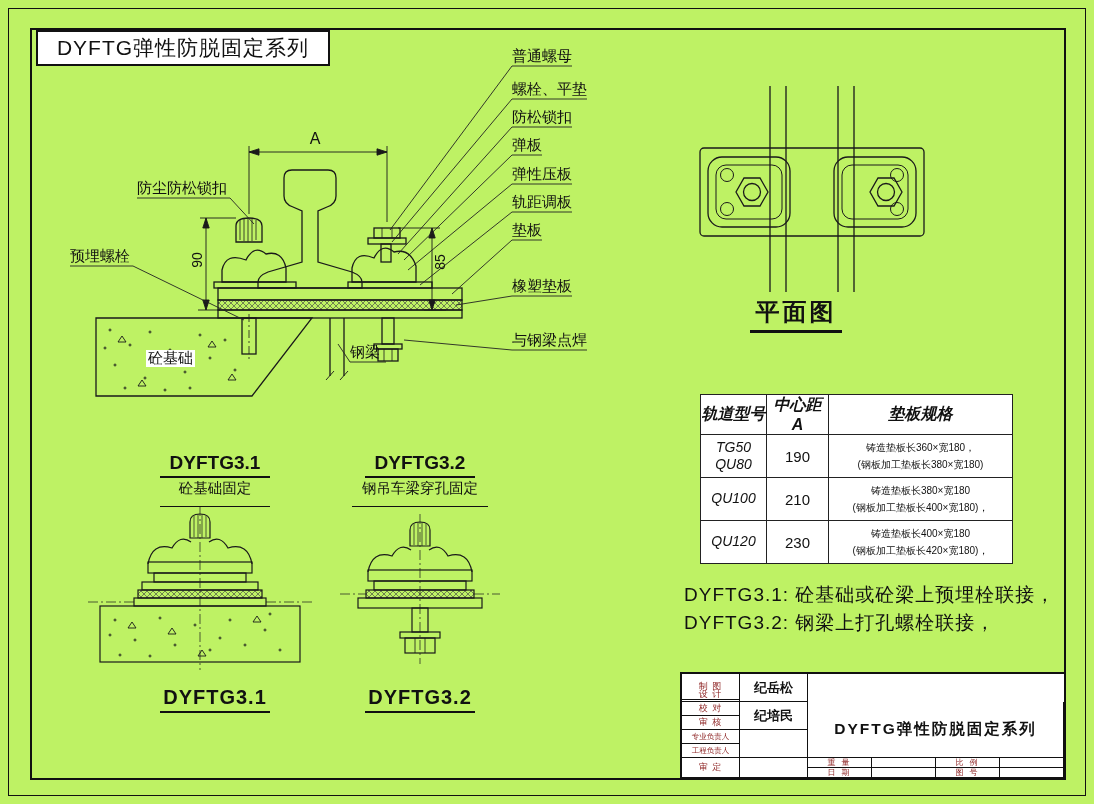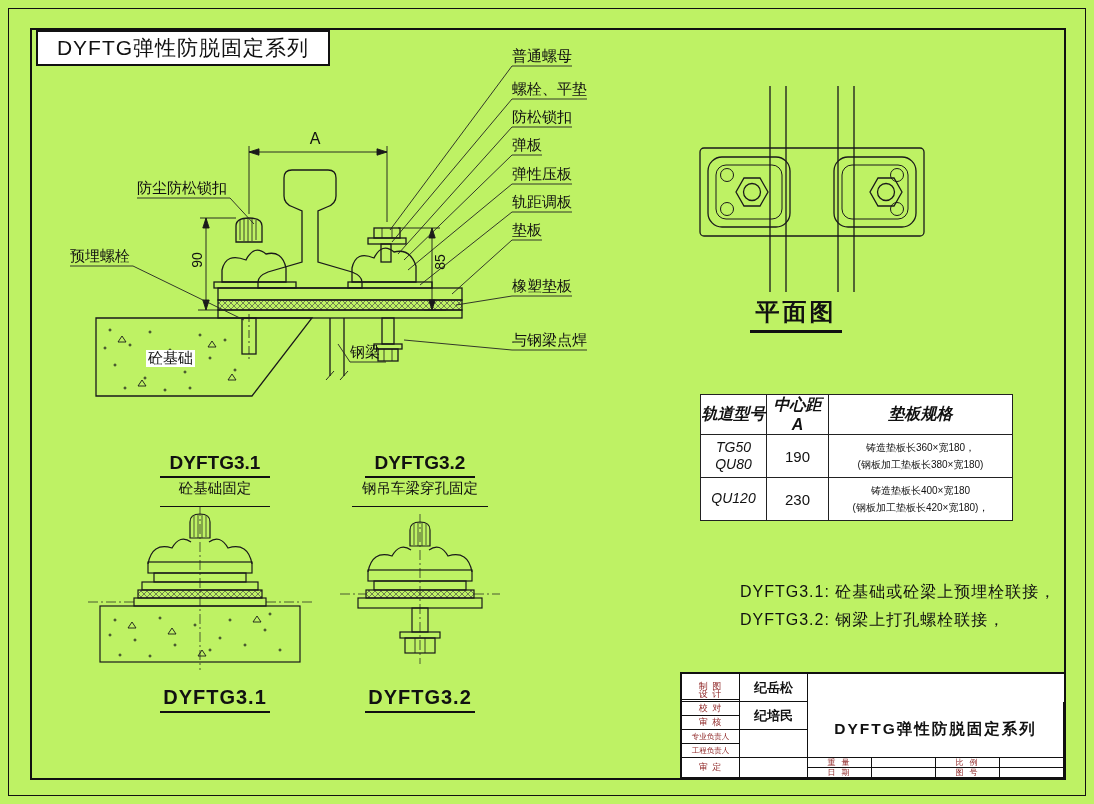--- a/index.html
+++ b/index.html
@@ -17,21 +17,21 @@
   .plan-cap{position:absolute;left:750px;top:296px;width:92px;text-align:center;font-weight:bold;font-size:24px;
             letter-spacing:3px;border-bottom:3px solid #111;padding-bottom:2px;}
   .tbl-title{position:absolute;left:730px;top:371px;font-size:16px;white-space:nowrap;}
   table.params{position:absolute;left:700px;top:394px;border-collapse:collapse;table-layout:fixed;background:#fff;}
   table.params th,table.params td{border:1px solid #222;text-align:center;padding:0;box-sizing:border-box;}
   table.params th{font-size:16px;height:22px;font-weight:bold;font-style:italic;}
   table.params td{height:43px;}
   td.model{font-size:14px;white-space:pre-line;line-height:1.25;font-style:italic;}
   td.center{font-size:15px;}
   td.spec{font-size:10px;white-space:pre-line;text-align:left;padding:0 4px;line-height:1.7;}
-  .note{position:absolute;left:740px;font-size:16px;white-space:nowrap;letter-spacing:1px;}
+  .note{position:absolute;left:684px;font-size:19px;white-space:nowrap;letter-spacing:1px;}
   .vh{position:absolute;text-align:center;font-weight:bold;font-size:19px;border-bottom:2px solid #111;padding-bottom:2px;}
   .vd{position:absolute;text-align:center;font-size:14.5px;border-bottom:1.5px solid #111;padding-bottom:8px;}
   .vc{position:absolute;text-align:center;font-weight:bold;font-size:20px;border-bottom:2px solid #111;padding-bottom:2px;letter-spacing:1px;}
   .tblock{position:absolute;left:680px;top:672px;width:386px;height:108px;border:2px solid #111;box-sizing:border-box;background:#fff;}
   .tbc{position:absolute;box-sizing:border-box;border-right:1px solid #111;border-bottom:1px solid #111;
        display:flex;align-items:center;justify-content:center;overflow:hidden;white-space:nowrap;}
   .role{font-size:9px;color:#8b1f1f;letter-spacing:1px;}
   .role-sm{font-size:7.5px;color:#8b1f1f;letter-spacing:0;}
   .pname{font-size:13px;font-weight:bold;}
   .company{font-family:"Liberation Serif","DejaVu Serif",serif;font-size:14.5px;letter-spacing:1px;}
@@ -239,20 +239,26 @@
     </thead>
     <tbody>
       <tr>
         <td class="model">TG50
 QU80</td>
         <td class="center">190</td>
         <td class="spec">铸造垫板长360×宽180，
 (钢板加工垫板长380×宽180)</td>
       </tr>
       <tr>
+        <td class="model">QU100</td>
+        <td class="center">210</td>
+        <td class="spec">铸造垫板长380×宽180
+(钢板加工垫板长400×宽180)，</td>
+      </tr>
+      <tr>
         <td class="model">QU120</td>
         <td class="center">230</td>
         <td class="spec">铸造垫板长400×宽180
 (钢板加工垫板长420×宽180)，</td>
       </tr>
     </tbody>
   </table>
 
   <div class="note" style="top:582px">DYFTG3.1: 砼基础或砼梁上预埋栓联接，</div>
   <div class="note" style="top:610px">DYFTG3.2: 钢梁上打孔螺栓联接，</div>

